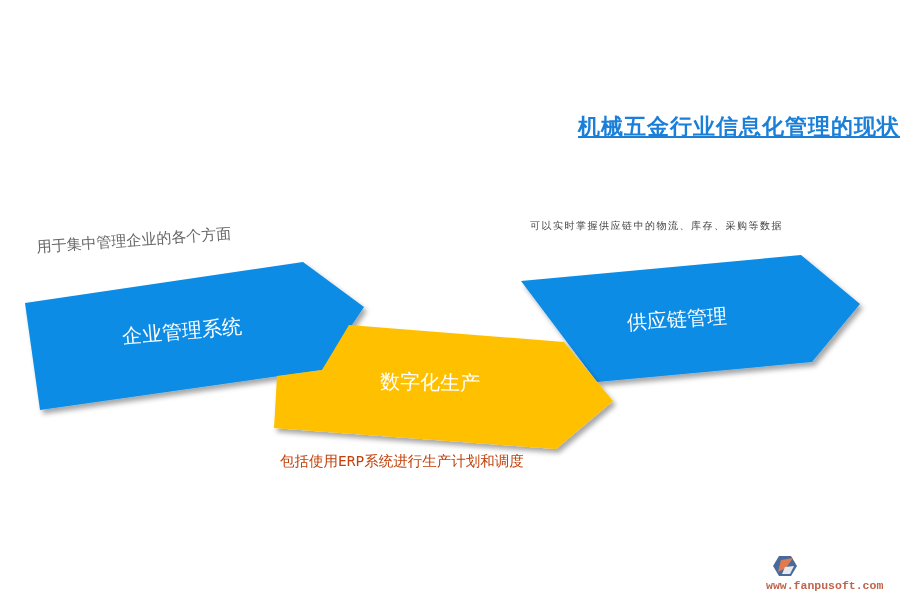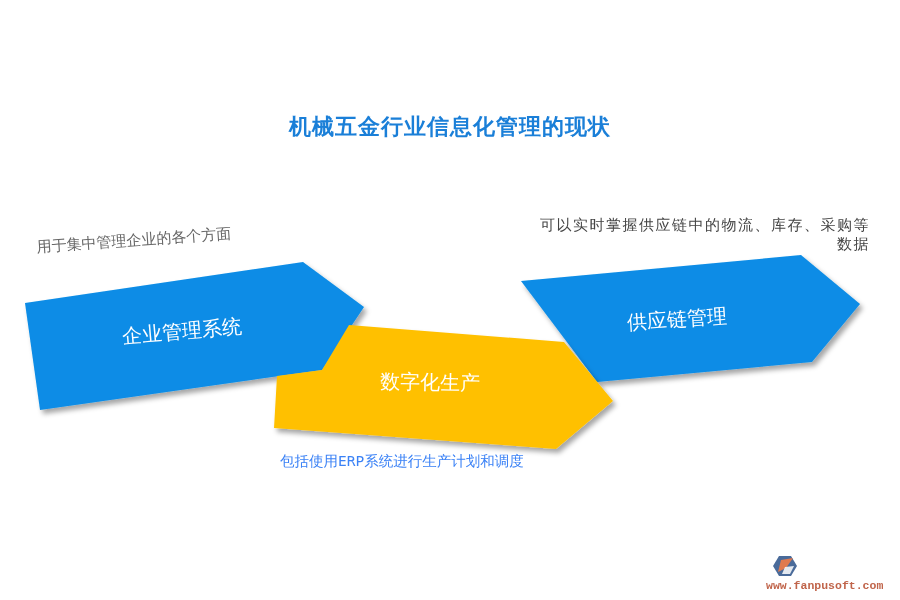--- a/index.html
+++ b/index.html
@@ -1,26 +1,26 @@
 <!DOCTYPE html>
 <html><head>
   <meta charset="utf-8">
   <style>
     html, body { margin: 0; padding: 0; background: #ffffff; }
     body { width: 900px; height: 600px; position: relative; overflow: hidden;
            font-family: "DejaVu Sans", "Liberation Sans", sans-serif; }
-    .title { position: absolute; left: 0; width: 900px; top: 112px; text-align: center;
+    .title { position: absolute; left: 0; width: 900px; top: 112px; text-align: right;
              font-family: "DejaVu Serif", "Liberation Serif", serif;
-             font-size: 22px; font-weight: bold; letter-spacing: 1px; }
+             font-size: 22px; font-weight: bold; letter-spacing: 1px; text-decoration: underline; }
     svg.diagram { position: absolute; left: 0; top: 0; }
     .desc { position: absolute; color: #555555; font-size: 15px; line-height: 19px; }
     .desc-1 { left: 36px; top: 238px; transform: rotate(-4deg); transform-origin: left top;
               font-family: "DejaVu Serif", "Liberation Serif", serif; color:#666; }
-    .desc-2 { left: 280px; top: 452px; font-family: "DejaVu Sans Mono", "Liberation Mono", monospace; font-size: 14.5px; color:#3b82f6;text-align:center; }
-    .desc-3 { left: 530px; top: 216px; width: 340px; letter-spacing: 1.5px; font-size: 15px; color:#444;text-align:right; }
+    .desc-2 { left: 280px; top: 452px; font-family: "DejaVu Sans Mono", "Liberation Mono", monospace; font-size: 14.5px; color:#c2410c;text-align:center; }
+    .desc-3 { left: 530px; top: 216px; width: 340px; letter-spacing: 1.5px; font-size: 10px; color:#444; }
     .arrow-label { position: absolute; color: #ffffff; font-size: 20px; white-space: nowrap;
                    font-family: "DejaVu Serif", "Liberation Serif", serif; }
     .lbl-1 { left: 122px; top: 318px; transform: rotate(-5deg); }
     .lbl-2 { left: 380px; top: 369px; transform: rotate(1deg); }
     .lbl-3 { left: 627px; top: 306px; transform: rotate(-4deg); }
     .logo { position: absolute; left: 766px; top: 553px; width: 130px; height: 44px; }
     .logo-name { position: absolute; left: 32px; top: 0px; font-size: 21px; color: #3d6fa8; letter-spacing: 1px;
                  font-family: "DejaVu Sans", "Liberation Sans", sans-serif; font-weight: bold; }
     .logo-url { position: absolute; left: 0px; top: 26px; font-size: 11.5px; color: #c0644a;
                 font-family: Liberation Mono, monospace; font-weight: bold; }

